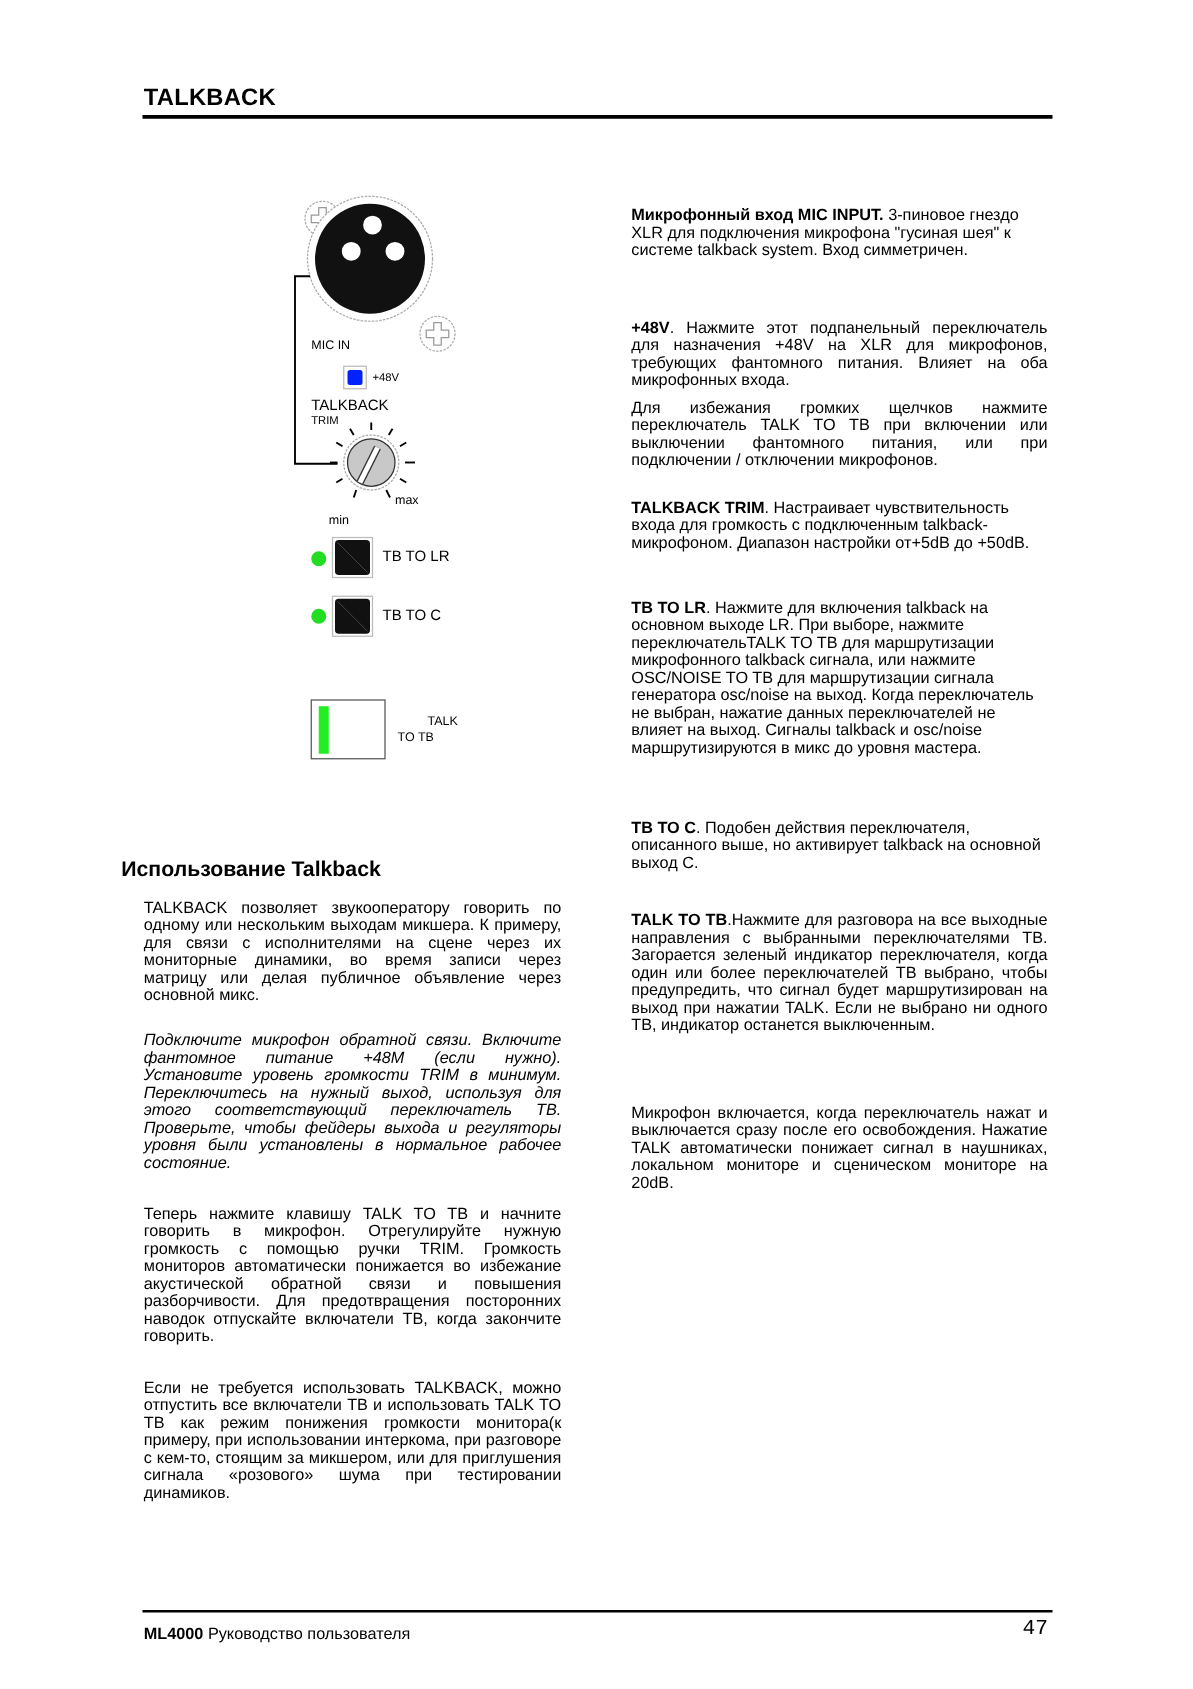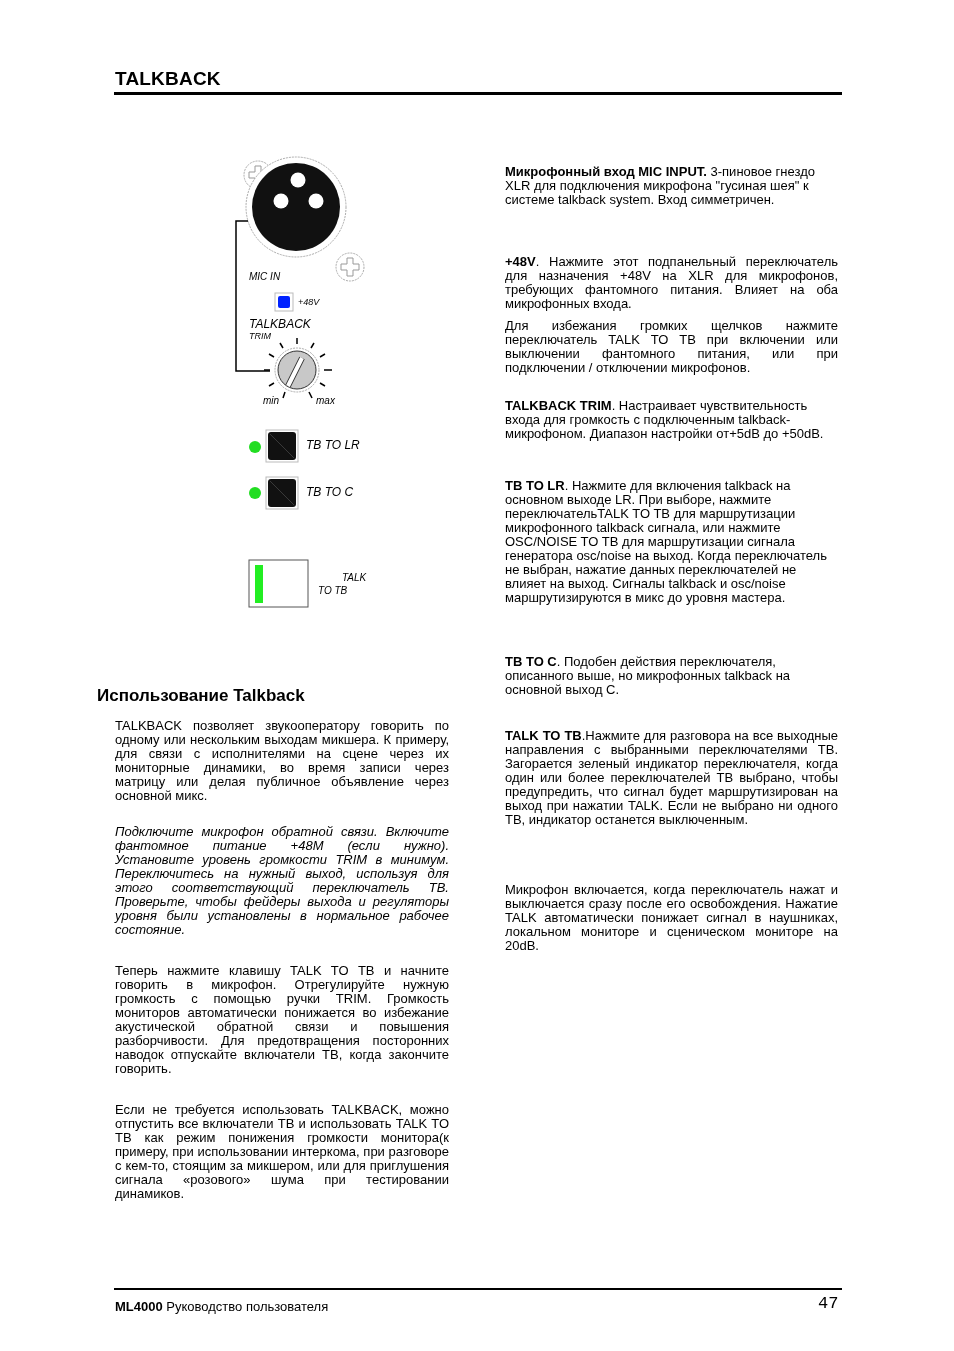--- a/index.html
+++ b/index.html
@@ -16,21 +16,21 @@
   .col { font-size: 13px; line-height: 14px; }
   .just { text-align: justify; }
   .b { font-weight: bold; }
 
   .left-col { left: 115px; width: 334px; }
   .right-col { left: 505px; width: 333px; }
 
   .section-title { left: 97px; top: 686px; font-size: 17px; font-weight: bold; }
 
   
-  .diagram { left: 228px; top: 155px; width: 160px; height: 460px; font-style: italic; }
+  .diagram { left: 228px; top: 155px; width: 160px; height: 460px; }
   .lbl { font-size: 10px; position: absolute; white-space: nowrap; }
   .lbl-sm { font-size: 9px; position: absolute; white-space: nowrap; }
   .lbl-md { font-size: 12px; position: absolute; white-space: nowrap; }
 </style>
 </head>
 <body>
 
 <div class="abs header-title">TALKBACK</div>
 <div class="abs header-rule"></div>
 
@@ -92,21 +92,21 @@
     <rect x="40" y="324" width="28" height="28" rx="3" fill="#111"></rect>
     <line x1="42" y1="326" x2="66" y2="350" stroke="#444" stroke-width="0.8"></line>
 
     <rect x="21" y="405" width="59" height="47" fill="#fff" stroke="#555" stroke-width="1"></rect>
     <rect x="27" y="410" width="8" height="38" fill="#22ee22"></rect>
   </svg>
   <span class="lbl" style="left:21px;top:116px;">MIC IN</span>
   <span class="lbl-sm" style="left:70px;top:142px;">+48V</span>
   <span class="lbl-md" style="left:21px;top:162px;">TALKBACK</span>
   <span class="lbl-sm" style="left:21px;top:176px;">TRIM</span>
-  <span class="lbl" style="left:35px;top:240px;">min</span>
+  <span class="lbl" style="left:35px;top:256px;">min</span>
   <span class="lbl" style="left:88px;top:240px;">max</span>
   <span class="lbl-md" style="left:78px;top:283px;">TB TO LR</span>
   <span class="lbl-md" style="left:78px;top:330px;">TB TO C</span>
   <span class="lbl" style="left:90px;top:417px;margin-left:24px;">TALK</span>
   <span class="lbl" style="left:90px;top:430px;">TO TB</span>
 </div>
 
 <div class="abs section-title">Использование Talkback</div>
 <div class="abs col left-col just" style="top:719px;">TALKBACK позволяет звукооператору говорить по одному или нескольким выходам микшера. К примеру, для связи с исполнителями на сцене через их мониторные динамики, во время записи через матрицу или делая публичное объявление через основной микс.</div>
 <div class="abs col left-col just" style="top:825px;font-style:italic;">Подключите микрофон обратной связи. Включите фантомное питание +48М (если нужно). Установите уровень громкости TRIM в минимум. Переключитесь на нужный выход, используя для этого соответствующий переключатель TB. Проверьте, чтобы фейдеры выхода и регуляторы уровня были установлены в нормальное рабочее состояние.</div>
@@ -120,21 +120,21 @@
   <span class="b">+48V</span><span>. Нажмите этот подпанельный переключатель для назначения +48V на XLR для микрофонов, требующих фантомного питания. Влияет на оба микрофонных входа.</span>
 </div>
 <div class="abs col right-col just" style="top:319px;">Для избежания громких щелчков нажмите переключатель TALK TO TB при включении или выключении фантомного питания, или при подключении / отключении микрофонов.</div>
 <div class="abs col right-col" style="top:399px;">
   <span class="b">TALKBACK TRIM</span><span>. Настраивает чувствительность входа для громкость с подключенным talkback-микрофоном. Диапазон настройки от+5dB до +50dB.</span>
 </div>
 <div class="abs col right-col" style="top:479px;">
   <span class="b">TB TO LR</span><span>.  Нажмите для включения talkback на основном выходе LR. При выборе, нажмите переключательTALK TO TB для маршрутизации микрофонного talkback сигнала, или нажмите OSC/NOISE TO TB для маршрутизации сигнала генератора osc/noise на выход.  Когда переключатель не выбран, нажатие данных переключателей не влияет на выход. Сигналы talkback и osc/noise маршрутизируются в микс до уровня мастера.</span>
 </div>
 <div class="abs col right-col" style="top:655px;">
-  <span class="b">TB TO C</span><span>.  Подобен действия переключателя, описанного выше, но микрофонных talkback на основной выход C.</span>
+  <span class="b">TB TO C</span><span>.  Подобен действия переключателя, описанного выше, но активирует talkback на основной выход C.</span>
 </div>
 <div class="abs col right-col just" style="top:729px;">
   <span class="b">TALK TO TB</span><span>.Нажмите для разговора на все выходные направления с выбранными переключателями TB. Загорается зеленый индикатор переключателя, когда один или более переключателей TB выбрано, чтобы предупредить, что сигнал будет маршрутизирован на выход при нажатии TALK. Если не выбрано ни одного TB, индикатор останется выключенным.</span>
 </div>
 <div class="abs col right-col just" style="top:883px;">Микрофон включается, когда переключатель нажат и выключается сразу после его освобождения. Нажатие TALK автоматически понижает сигнал в наушниках, локальном мониторе и сценическом мониторе на  20dB.</div>
 
 <div class="abs footer-rule"></div>
 <div class="abs footer-left">
   <b>ML4000</b><span> Руководство пользователя</span>
 </div>

